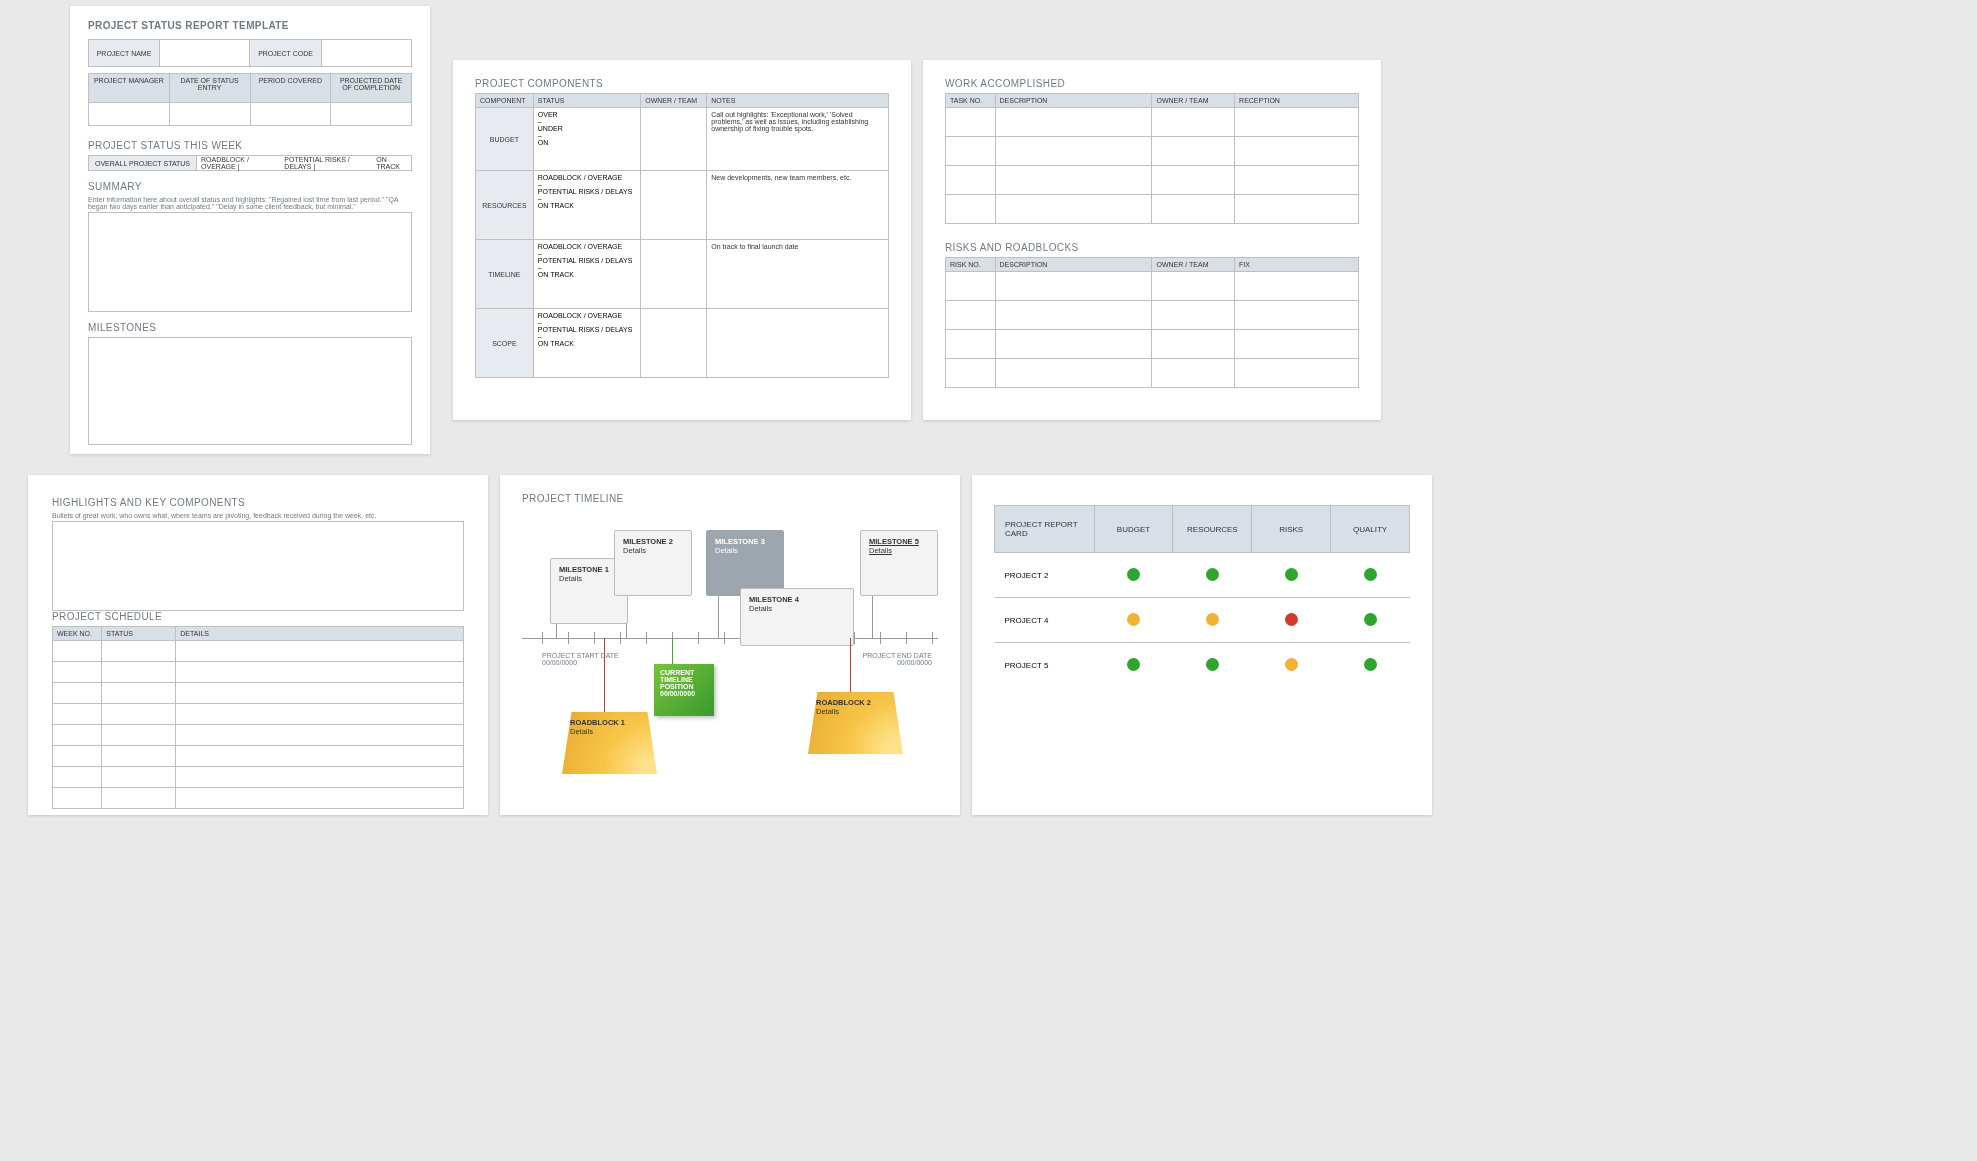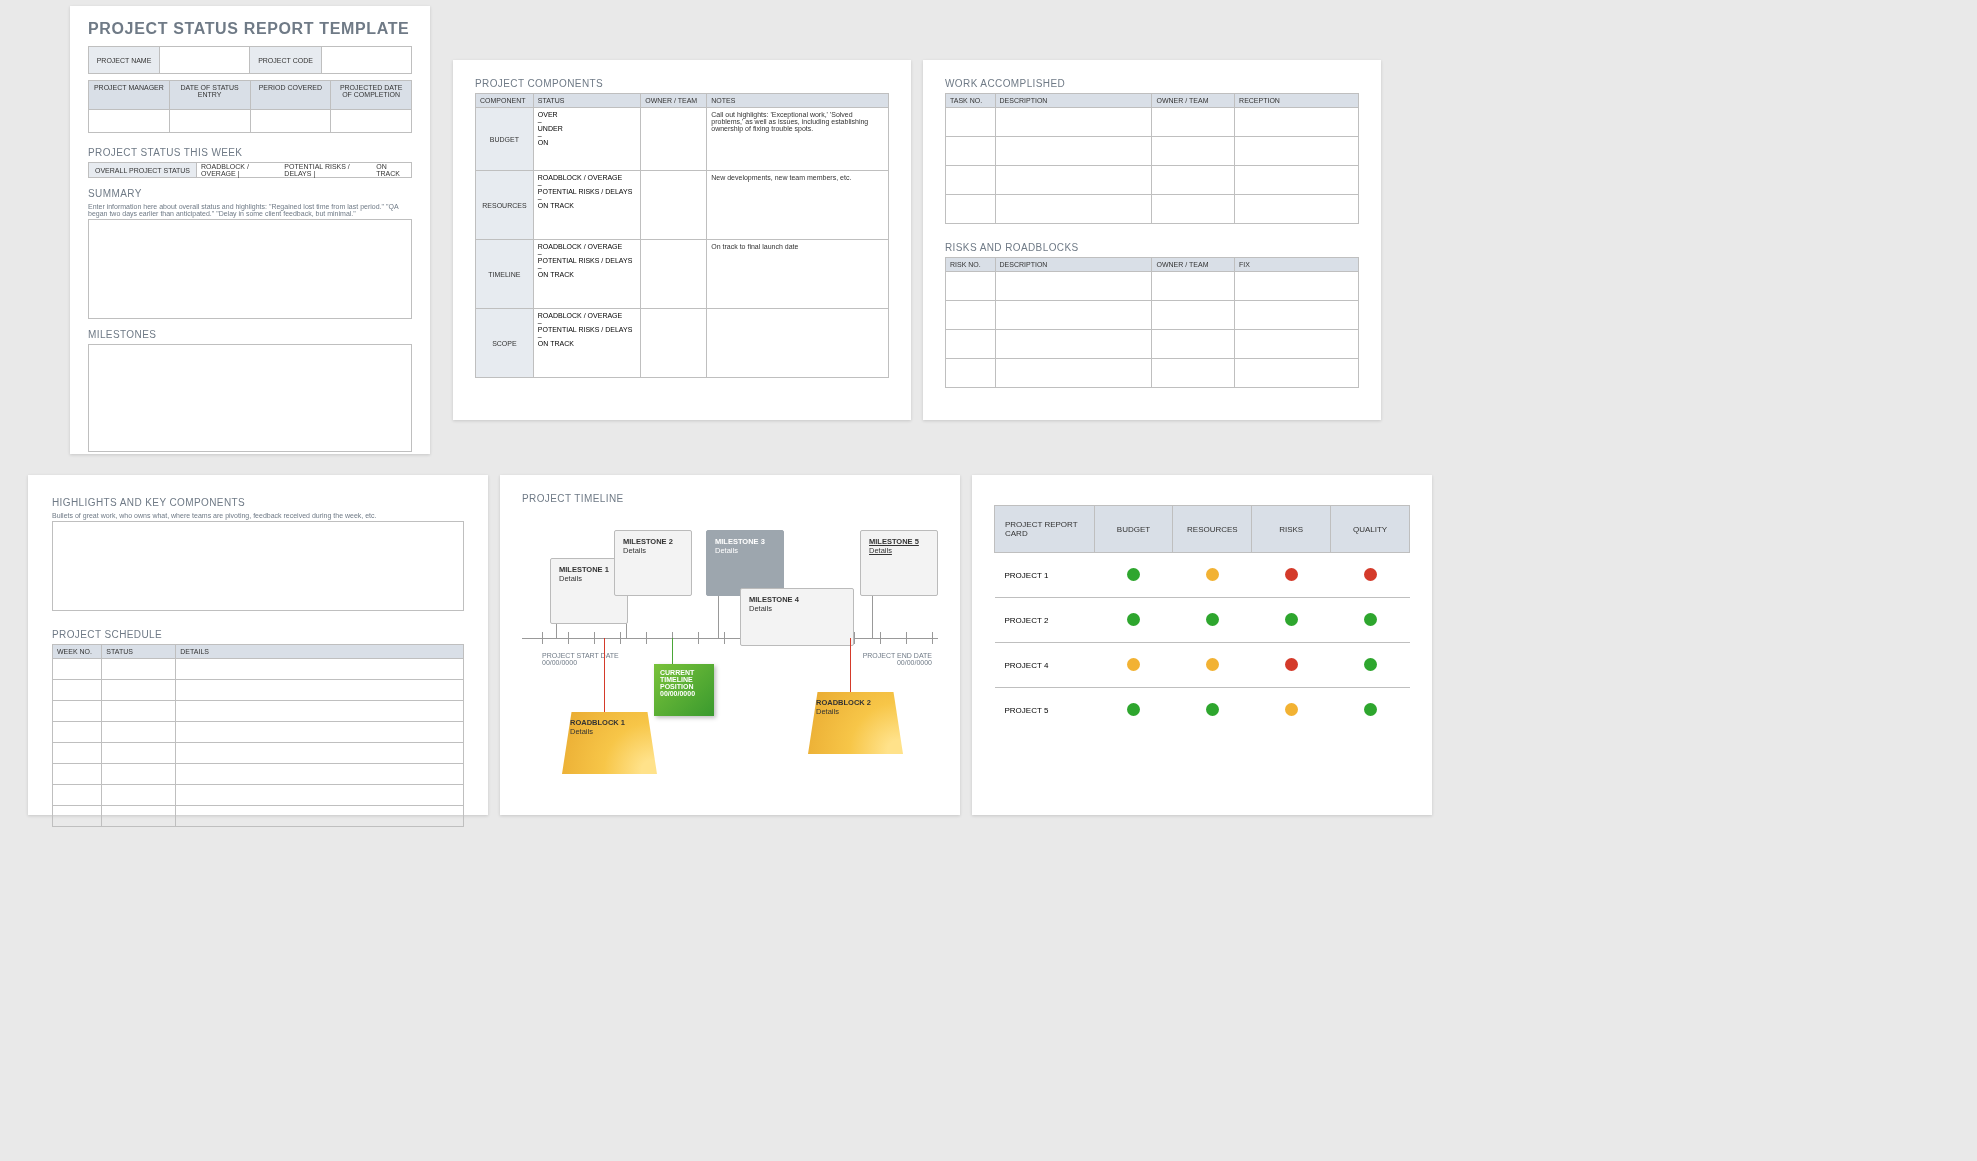--- a/index.html
+++ b/index.html
@@ -6,21 +6,21 @@
   .canvas{width:1977px;height:1161px;position:relative;}
   .page{background:#fff;box-shadow:0 1px 3px rgba(0,0,0,.15);position:absolute;box-sizing:border-box;}
   
   .p1{left:70px;top:6px;width:360px;height:448px;padding:14px 18px;}
   .p2{left:453px;top:60px;width:458px;height:360px;padding:18px 22px;}
   .p3{left:923px;top:60px;width:458px;height:360px;padding:18px 22px;}
   .p4{left:28px;top:475px;width:460px;height:340px;padding:22px 24px;}
   .p5{left:500px;top:475px;width:460px;height:340px;padding:18px 22px;}
   .p6{left:972px;top:475px;width:460px;height:340px;padding:30px 22px;}
   
-  .title-lg{font-size:16px;font-weight:bold;color:#6f7a86;letter-spacing:.04em;}
+  .title-lg{font-size:10px;font-weight:bold;color:#6f7a86;letter-spacing:.04em;}
   .title-sm{font-size:10px;color:#6f7a86;letter-spacing:.04em;margin-top:0;margin-bottom:4px;}
   .tiny{font-size:7px;color:#333;}
   .tiny-gray{font-size:7px;color:#6f7a86;}
   .box{border:1px solid #bfbfbf;box-sizing:border-box;}
   table{border-collapse:collapse;width:100%;}
   th,td{border:1px solid #bfbfbf;font-size:7px;padding:3px 4px;text-align:left;vertical-align:top;}
   th{background:#d9dfe7;color:#333;font-weight:normal;}
   .cell-label{background:#e7ebf0;color:#333;text-align:center;vertical-align:middle;}
   .status-legend span{font-size:7px;color:#333;margin:0 4px;}
   
@@ -233,21 +233,21 @@
           </tr>
   </tbody>
       </table>
 </div>
 
 <div class="page p4">
   <div class="title-sm">HIGHLIGHTS AND KEY COMPONENTS</div>
   <div class="tiny-gray">Bullets of great work, who owns what, where teams are pivoting, feedback received during the week, etc.</div>
   <div class="box" style="height:90px;margin-top:2px;"></div>
 
-  <div class="title-sm" style="margin-top:18px;">PROJECT SCHEDULE</div>
+  <div class="title-sm" style="">PROJECT SCHEDULE</div>
   <table>
     <tbody>
           <tr>
       <th style="width:12%">WEEK NO.</th>
       <th style="width:18%">STATUS</th>
       <th>DETAILS</th>
     </tr>
     <tr>
             <td style="height:14px"></td>
             <td></td>
@@ -361,27 +361,20 @@
           <tr>
       <th style="width:24%">PROJECT REPORT CARD</th>
       <th style="width:19%">BUDGET</th>
       <th style="width:19%">RESOURCES</th>
       <th style="width:19%">RISKS</th>
       <th style="width:19%">QUALITY</th>
     </tr>
     </tbody>
         <tbody id="rc-body">
           <tr>
-            <td>PROJECT 1</td>
-            <td><span class="dot g"></span></td>
-            <td><span class="dot y"></span></td>
-            <td><span class="dot r"></span></td>
-            <td><span class="dot r"></span></td>
-          </tr>
-          <tr>
             <td>PROJECT 2</td>
             <td><span class="dot g"></span></td>
             <td><span class="dot g"></span></td>
             <td><span class="dot g"></span></td>
             <td><span class="dot g"></span></td>
           </tr>
           <tr>
             <td>PROJECT 4</td>
             <td><span class="dot y"></span></td>
             <td><span class="dot y"></span></td>

